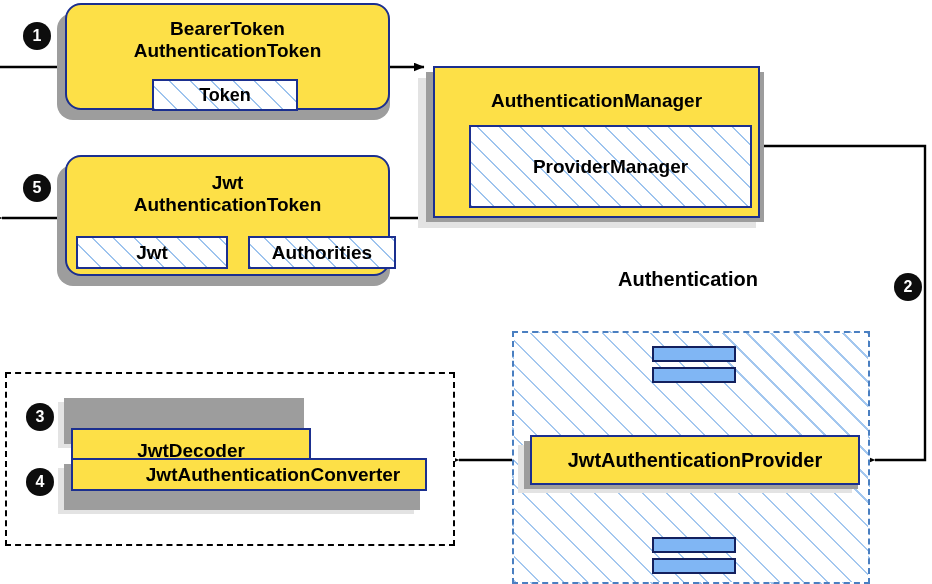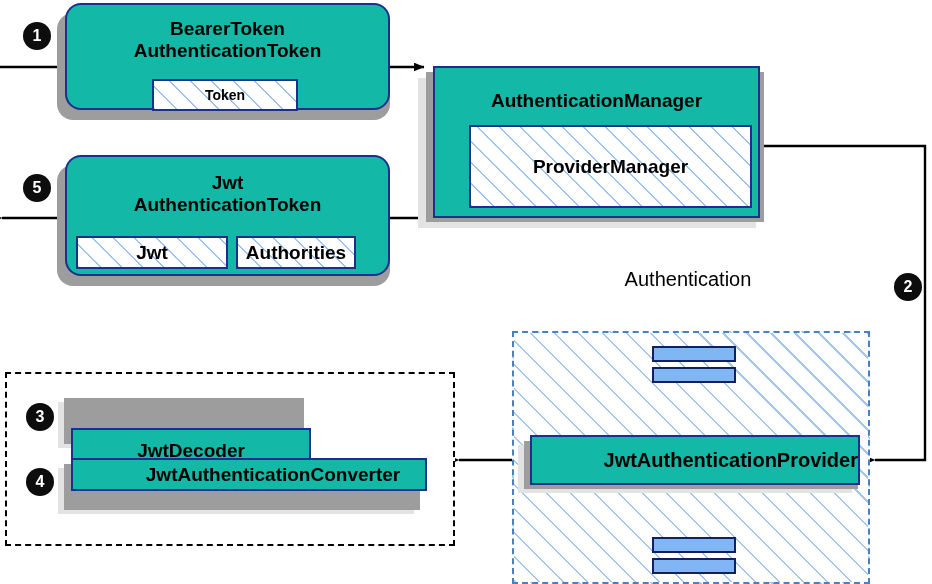--- a/index.html
+++ b/index.html
@@ -18,21 +18,21 @@
     position:absolute;
     left:0;top:0;
     width:932px;height:584px;
     pointer-events:none;
   }
 
   
   .node{
     position:absolute;
     box-sizing:border-box;
-    background:#14b8a6;
+    background:#fde047;
     border:2px solid #1b2f8f;
     display:flex;
     flex-direction:column;
     align-items:center;
     justify-content:center;
     color:#000000;
     font-weight:bold;
     text-align:center;
     line-height:1.12;
   }
@@ -107,27 +107,27 @@
     display:flex;
     align-items:center;
     justify-content:center;
     line-height:1;
     box-shadow:0 0 0 1px #0d0d0d;
   }
 
   
   .plain-label{
     position:absolute;
-    font-weight:normal;
+    font-weight:bold;
     color:#000;
     text-align:center;
     line-height:1.15;
   }
 
-  .t18{font-size:14px;}
+  .t18{font-size:18px;}
   .t19{font-size:19px;}
   .t20{font-size:20px;}
 </style>
 </head>
 <body>
 
 <div id="stage">
 
   <svg id="svg-layer" viewBox="0 0 932 584" xmlns="http://www.w3.org/2000/svg">
     <defs>
@@ -191,21 +191,21 @@
   </div>
 
   <div class="shadow rounded" style="left:57px;top:165px;width:333px;height:121px;"></div>
   <div class="node rounded t19" style="left:65px;top:155px;width:325px;height:121px;padding-bottom:44px;">
     <span>Jwt</span>
     <span>AuthenticationToken</span>
   </div>
   <div class="slot t19" style="left:76px;top:236px;width:152px;height:33px;">
     <span>Jwt</span>
   </div>
-  <div class="slot t19" style="left:236px;top:236px;width:120px;height:33px;">
+  <div class="slot t19" style="left:248px;top:236px;width:148px;height:33px;">
     <span>Authorities</span>
   </div>
   <div class="marker" style="left:24px;top:175px;">
     <span>5</span>
   </div>
 
   <div class="shadow light" style="left:418px;top:78px;width:338px;height:150px;"></div>
   <div class="shadow" style="left:426px;top:72px;width:338px;height:150px;"></div>
   <div class="node t19" style="left:433px;top:66px;width:327px;height:152px;justify-content:flex-start;padding-top:22px;">
     <span>AuthenticationManager</span>
@@ -225,21 +225,21 @@
   <div class="dashed-blue" style="left:512px;top:331px;width:358px;height:253px;"></div>
 
   <div class="plate" style="left:652px;top:346px;width:84px;height:16px;"></div>
   <div class="plate" style="left:652px;top:367px;width:84px;height:16px;"></div>
 
   <div class="plate" style="left:652px;top:537px;width:84px;height:16px;"></div>
   <div class="plate" style="left:652px;top:558px;width:84px;height:16px;"></div>
 
   <div class="shadow light" style="left:518px;top:445px;width:334px;height:48px;"></div>
   <div class="shadow" style="left:524px;top:441px;width:334px;height:48px;"></div>
-  <div class="node t20" style="left:530px;top:435px;width:330px;height:50px;align-items:flex-end;">
+  <div class="node t20" style="left:530px;top:435px;width:330px;height:50px;">
     <span>JwtAuthenticationProvider</span>
   </div>
 
   <div class="dashed-black" style="left:5px;top:372px;width:450px;height:174px;"></div>
 
   <div class="shadow light" style="left:58px;top:402px;width:240px;height:46px;"></div>
   <div class="shadow" style="left:64px;top:398px;width:240px;height:46px;"></div>
   <div class="node t19" style="left:71px;top:393px;width:240px;height:46px;margin-top:35px;">
     <span>JwtDecoder</span>
   </div>

